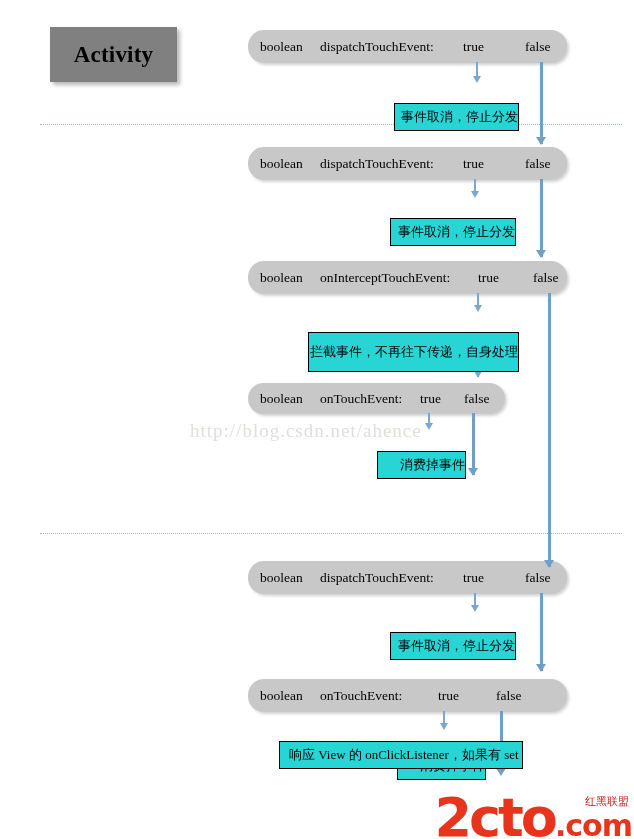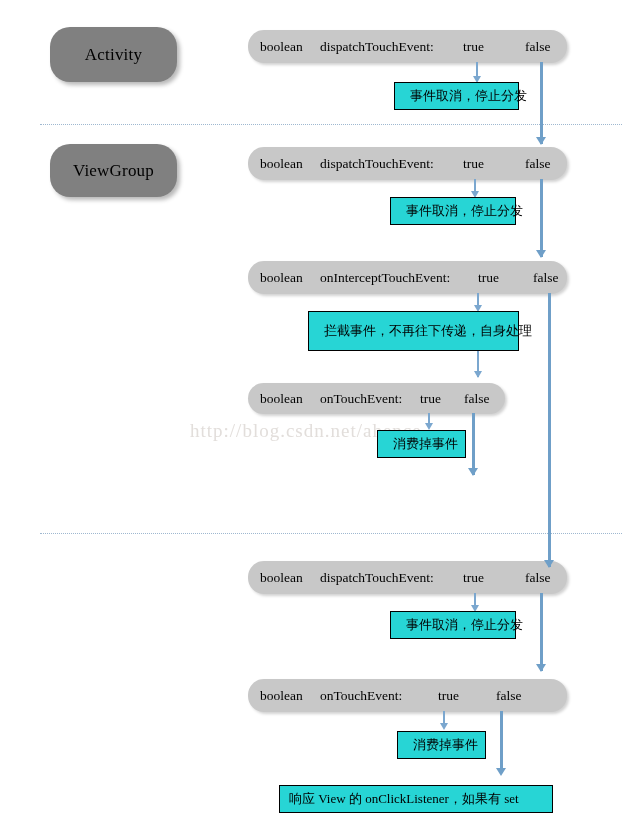--- a/index.html
+++ b/index.html
@@ -15,28 +15,28 @@
     width: 634px;
     height: 839px;
     background: #ffffff;
     overflow: hidden;
   }
 
   
   .role-box {
     position: absolute;
     background: #808080;
-    border-radius: 20px;
+    border-radius: 0;
     box-shadow: 3px 3px 4px rgba(0,0,0,0.28);
     display: flex;
     align-items: center;
     justify-content: center;
     color: #000000;
-    font-weight: normal;
-    font-size: 17px;
+    font-weight: bold;
+    font-size: 23px;
     letter-spacing: 0.2px;
     font-family: "Liberation Serif", "DejaVu Serif", serif;
   }
 
   
   .method-bar {
     position: absolute;
     background: #c8c8c8;
     border-radius: 16px;
     box-shadow: 2px 2px 3px rgba(0,0,0,0.18);
@@ -60,22 +60,23 @@
     display: flex;
     align-items: center;
     color: #000000;
     font-size: 13px;
     padding-left: 9px;
     font-family: "Liberation Serif", "DejaVu Serif", serif;
     white-space: nowrap;
     z-index: 4;
   }
   .note-box.center {
-    justify-content: flex-start;
+    justify-content: flex-end;
     padding-left: 15px;
+    margin-top: 21px;
   }
 
   
   .arrow {
     position: absolute;
     width: 3px;
     background: #6f9fc8;
     z-index: 2;
   }
   .arrow.thin { width: 2px; background: #7ba7cf; }
@@ -171,23 +172,20 @@
 
   <div class="arrow thin" style="left:476px; top:62px; height:18px;"></div>
   <div class="arrowhead thin" style="left:473px; top:76px;"></div>
   <div class="note-box center" style="left:394px; top:82px; width:125px; height:28px;">
     <span>事件取消，停止分发</span>
   </div>
 
   <div class="arrow" style="left:540px; top:62px; height:82px;"></div>
   <div class="arrowhead" style="left:536px; top:137px;"></div>
 
-  <div class="role-box" style="left:50px; top:144px; width:127px; height:53px;">
-    <span>ViewGroup</span>
-  </div>
 
   <div class="method-bar" style="left:248px; top:147px; width:319px; height:33px;">
     <span class="cell" style="left:12px;">boolean</span>
     <span class="cell" style="left:72px;">dispatchTouchEvent:</span>
     <span class="cell" style="left:215px;">true</span>
     <span class="cell" style="left:277px;">false</span>
   </div>
 
   <div class="arrow thin" style="left:474px; top:179px; height:16px;"></div>
   <div class="arrowhead thin" style="left:471px; top:191px;"></div>
@@ -258,18 +256,22 @@
   </div>
 
   <div class="arrow thin" style="left:443px; top:711px; height:16px;"></div>
   <div class="arrowhead thin" style="left:440px; top:723px;"></div>
   <div class="note-box center" style="left:397px; top:731px; width:89px; height:28px;">
     <span>消费掉事件</span>
   </div>
 
   <div class="arrow" style="left:500px; top:711px; height:62px;"></div>
   <div class="arrowhead" style="left:496px; top:768px;"></div>
-  <div class="note-box" style="left:279px; top:785px; width:274px; height:28px;">
+  <div class="note-box" style="left:279px; top:741px; width:244px; height:28px;">
     <span>响应 View 的 onClickListener，如果有 set</span>
   </div>
 
+  <div class="brand-watermark">
+    <span class="brand-logo"><span>2cto</span><span class="dotcom">.com</span></span>
+    <span class="brand-cn">红黑联盟</span>
+  </div>
 
 </div>
 
 </body></html>

